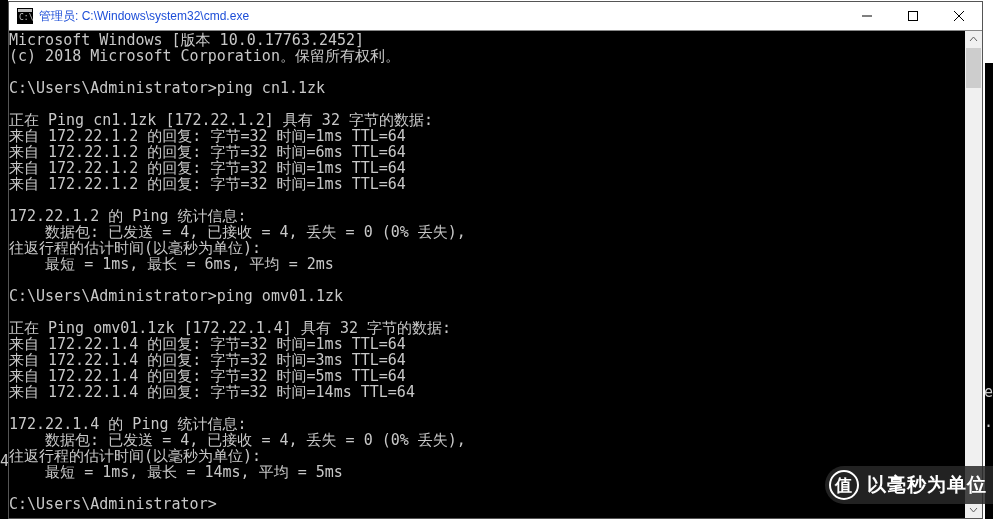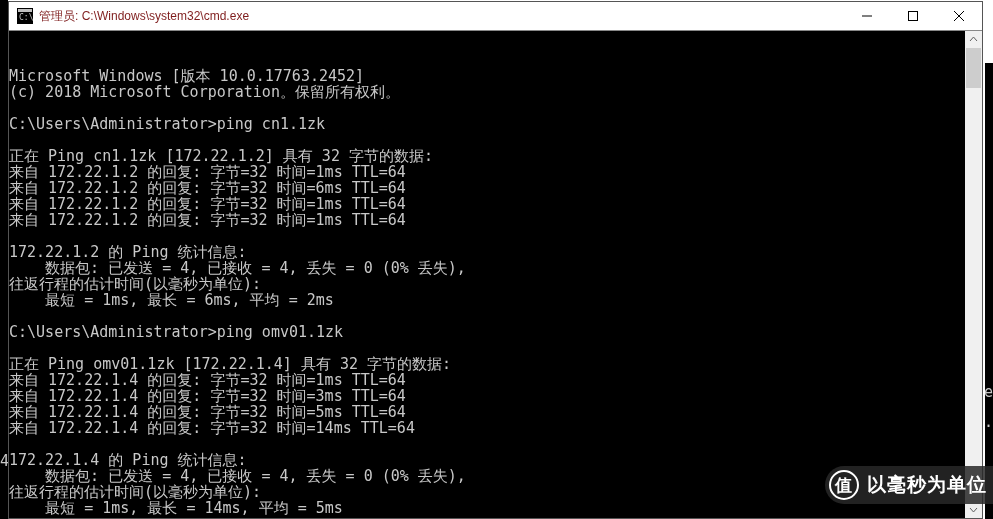--- a/index.html
+++ b/index.html
@@ -39,21 +39,21 @@
       margin-left: 8px;
       margin-right: 6px;
       display: flex;
       align-items: center;
       justify-content: center;
     }
     .titlebar-icon svg { display: block; }
     .title-text {
       flex: 1;
       font-size: 12px;
-      color: #7f1d1d;
+      color: #1d4ed8;
       white-space: nowrap;
       overflow: hidden;
     }
     .win-controls {
       display: flex;
       height: 100%;
     }
     .win-btn {
       width: 46px;
       height: 100%;
@@ -75,21 +75,20 @@
       top: 0;
       right: 17px;
       bottom: 0;
       background: #000;
       color: #c8c8c8;
       font-family: "NSimSun", "SimSun", "Consolas", monospace;
       font-size: 15px;
       line-height: 16px;
       white-space: pre;
       padding: 1px 0 0 0;
-      margin-top: 36px;
     }
     .terminal .line { height: 16px; }
     .scrollbar {
       position: absolute;
       right: 0;
       top: 0;
       bottom: 0;
       width: 17px;
       background: #f0f0f0;
       display: flex;

